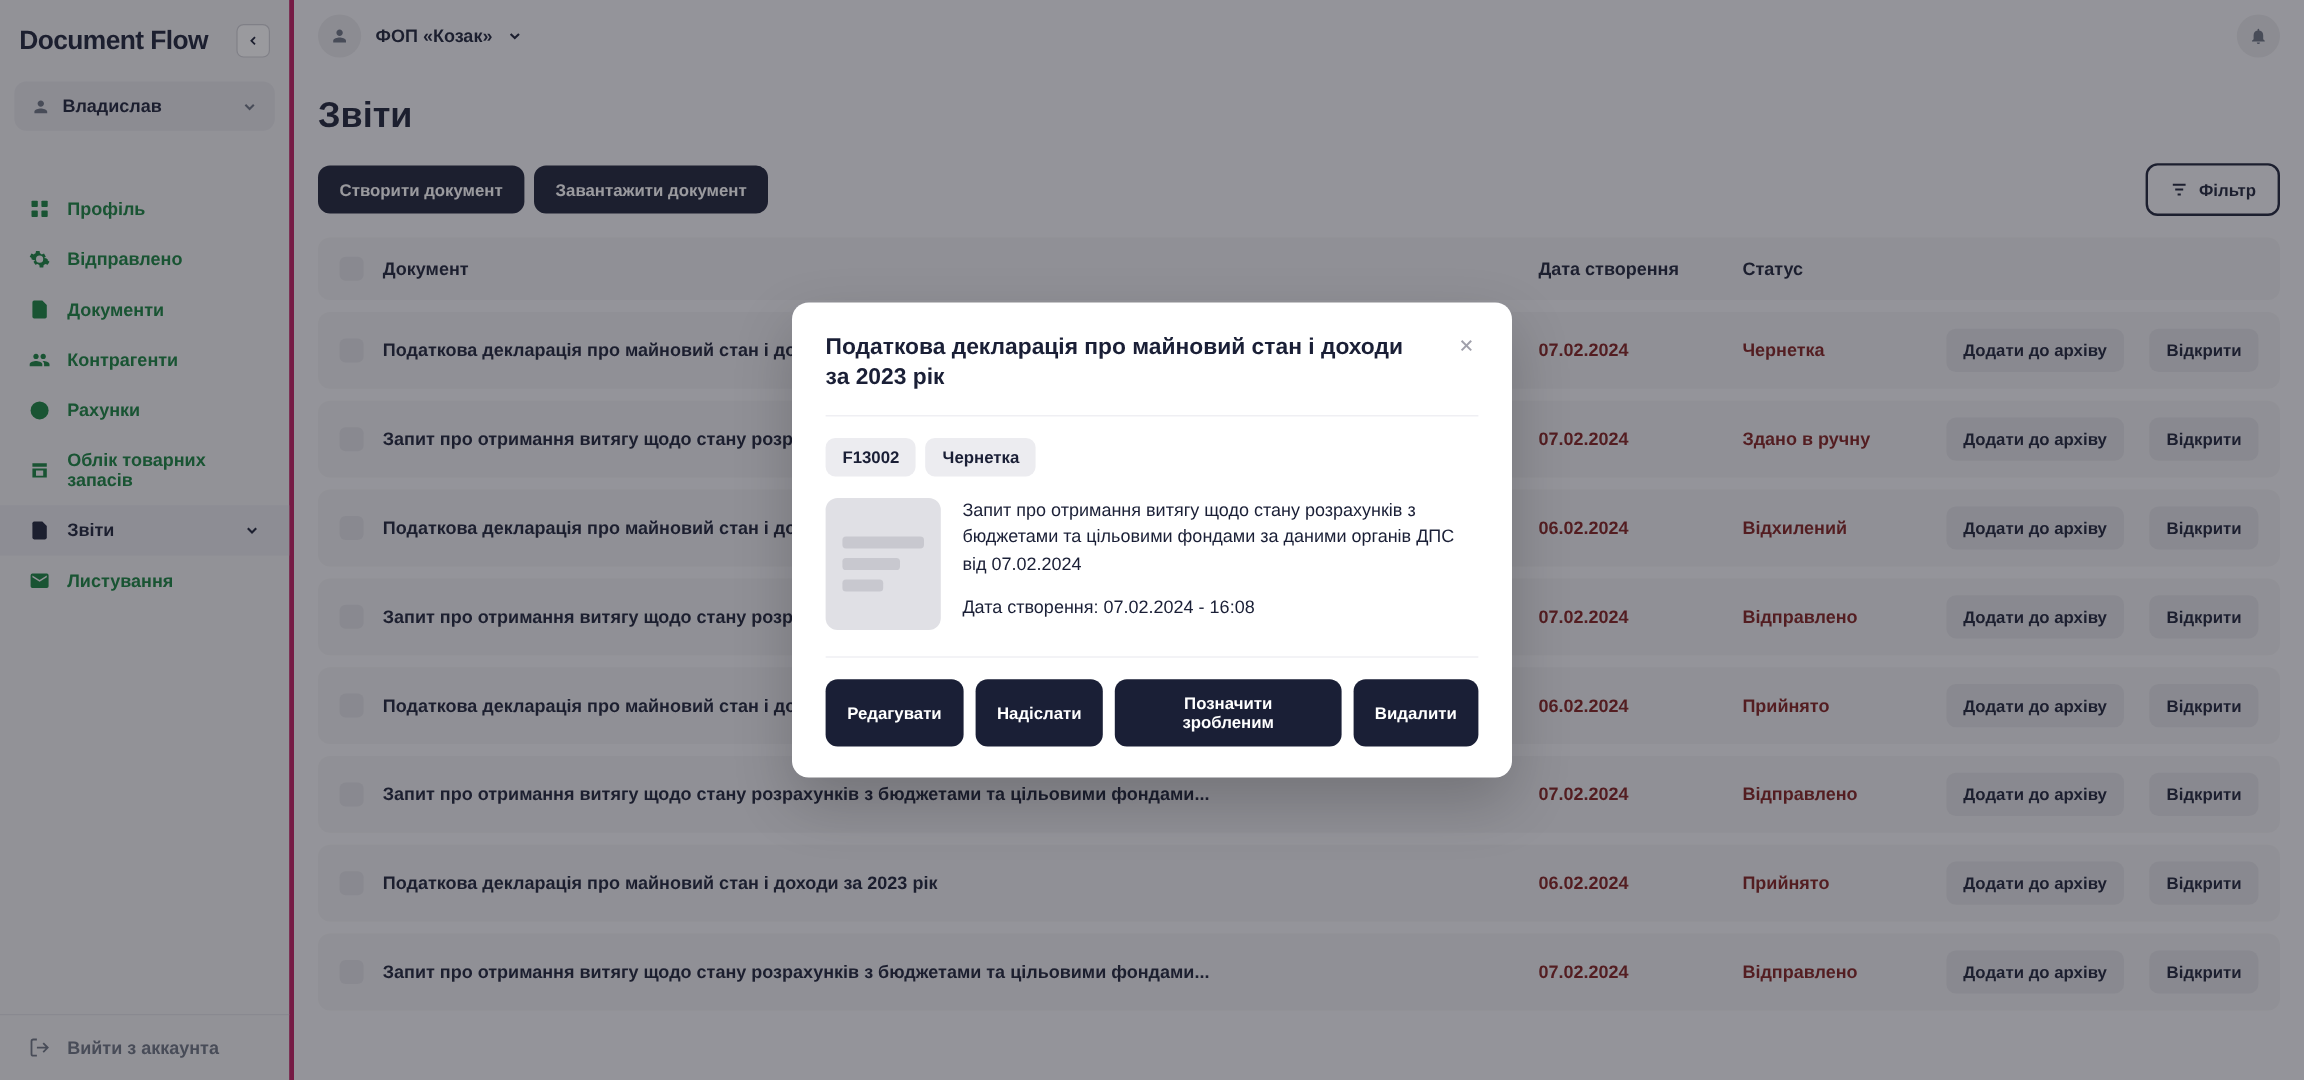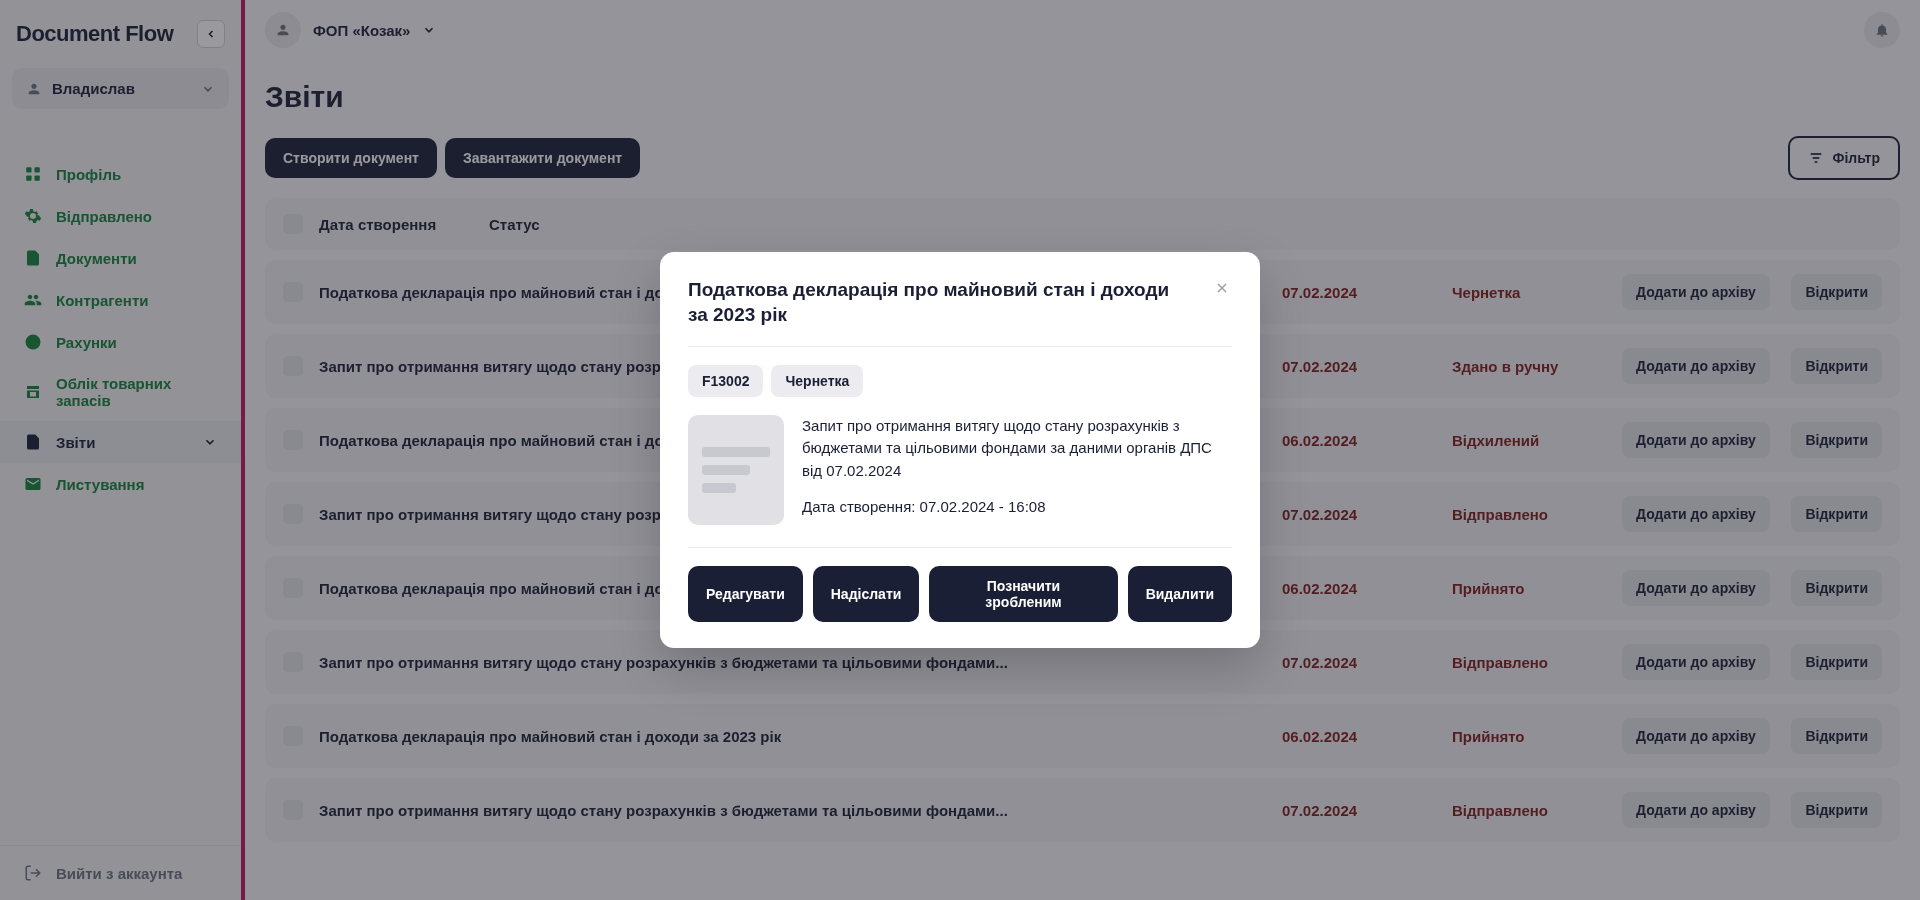--- a/index.html
+++ b/index.html
@@ -465,20 +465,21 @@
               <line x1="10" y1="18" x2="14" y2="18"></line>
             </svg>
           <span>Фільтр</span>
         </button>
       </div>
 
       <div class="table-header">
         <div class="col-check">
             <div class="checkbox"></div>
           </div>
+        <div class="col-doc">Документ</div>
         <div class="col-date">Дата створення</div>
         <div class="col-status">Статус</div>
         <div class="col-actions"></div>
       </div>
 
       <div id="rows-container">
           <div class="row">
     <div class="col-check">
               <div class="checkbox"></div>
             </div>

